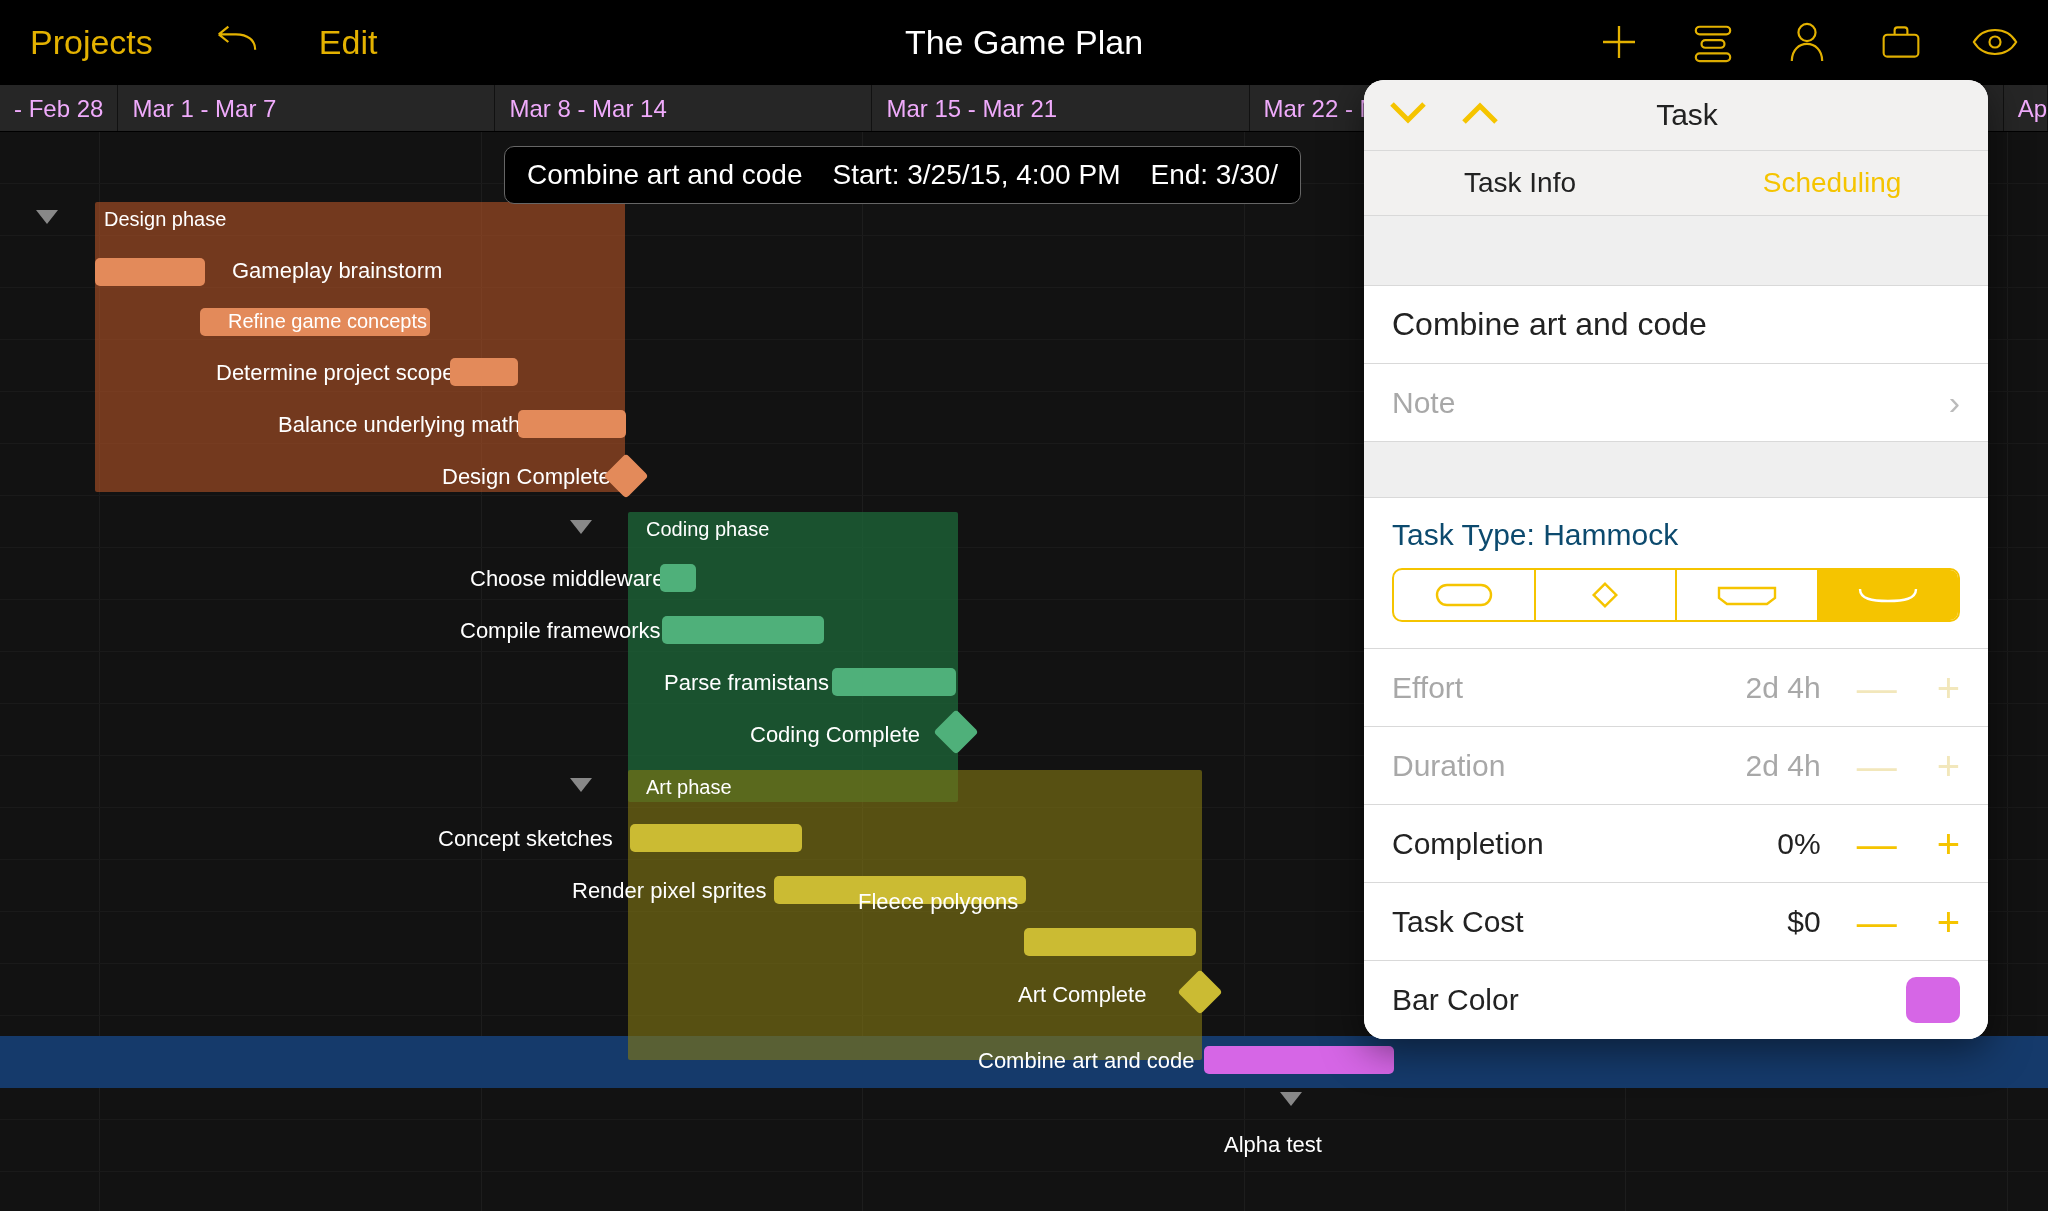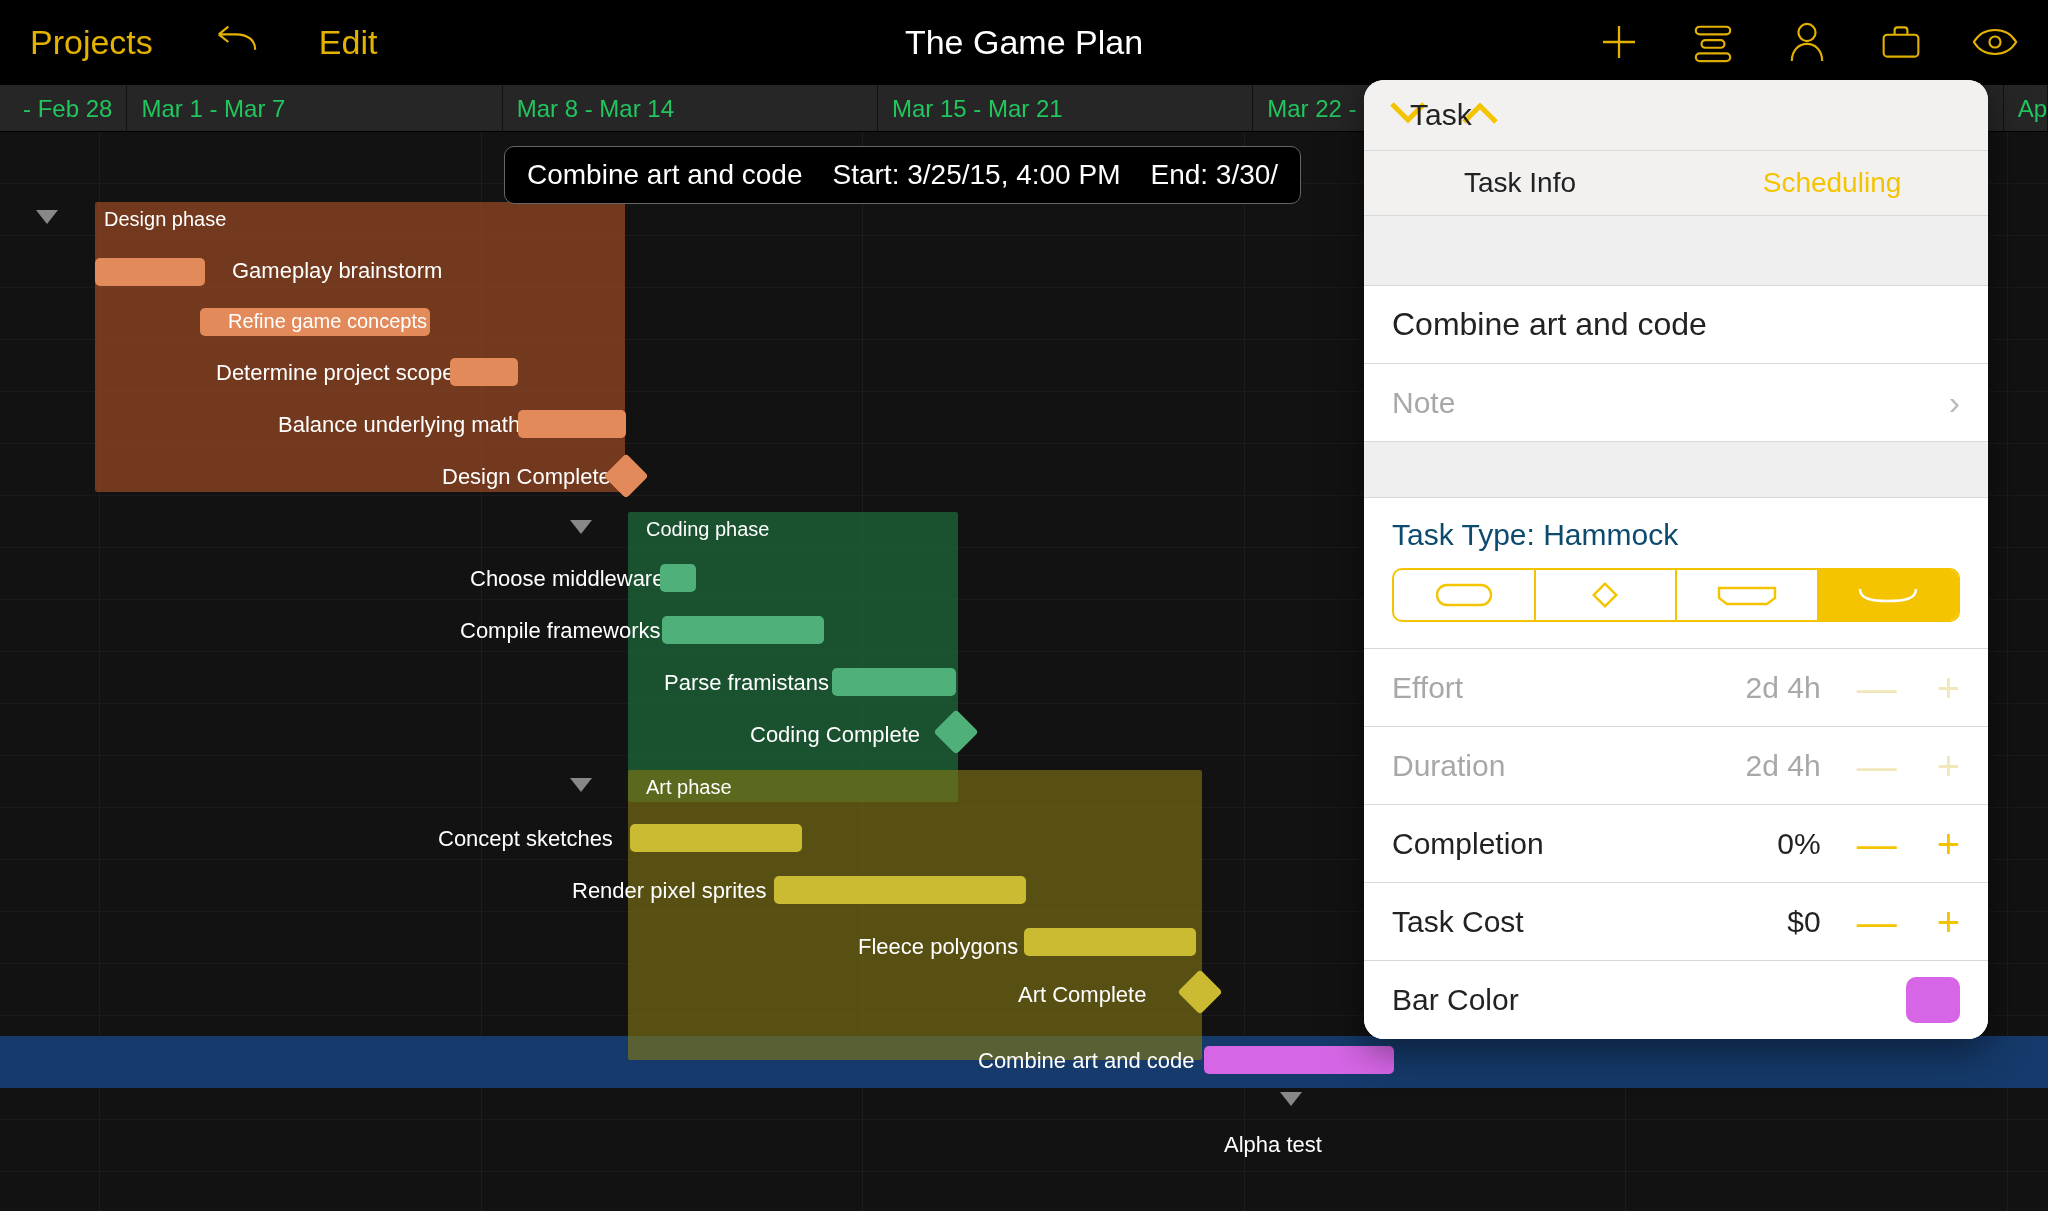--- a/index.html
+++ b/index.html
@@ -30,25 +30,24 @@
 .toolbar .right { flex: 0 0 500px; justify-content: flex-end; gap: 48px; }
 .toolbar a { color: var(--accent); font-size: 34px; font-weight: 400; }
 .tb-icon { width: 46px; height: 46px; display:flex; align-items:center; justify-content:center; }
 .tb-icon svg { stroke: var(--accent); fill: none; stroke-width: 2.3; }
 
 
 .ruler {
   height: 48px;
   background: #262626;
   display: flex;
-  color: #22c55e;
+  color: #f0abfc;
   font-size: 24px;
   border-top: 1px solid #000;
   border-bottom: 1px solid #000;
-  padding-left: 9px;
 }
 .ruler div { flex: 1; padding: 10px 0 0 14px; border-right: 1px solid #111; white-space: nowrap; }
 .ruler div:first-child { flex:0 0 100px; text-align:right; padding-right:14px; }
 .ruler div:last-child { flex:0 0 40px; }
 
 
 .gantt {
   position: relative;
   width: 2048px;
   height: 1079px;
@@ -92,21 +91,21 @@
   width:624px;
   background:var(--panel-bg);
   border-radius:20px;
   box-shadow:0 10px 40px rgba(0,0,0,0.5);
   overflow:hidden;
 }
 .panel-head { background:var(--panel-header); }
 .panel-title { display:flex; align-items:center; height:70px; padding:0 24px; }
 .panel-title .chevrons { display:flex; gap:32px; }
 .panel-title .chevrons svg { stroke:var(--accent-bright); fill:none; stroke-width:5; }
-.panel-title .t { flex:1; margin-left:-90px; font-size:30px; color:#222; font-weight:500;}
+.panel-title .t { flex:1; text-align:center; margin-left:-90px; font-size:30px; color:#222; font-weight:500;}
 .panel-tabs { display:flex; border-top:1px solid var(--row-border); border-bottom:1px solid var(--row-border); }
 .panel-tabs div { flex:1; text-align:center; padding:16px 0; font-size:28px; color:var(--accent-bright); }
 .panel-tabs div.active { color:#222; background:var(--panel-header); font-weight:500; }
 
 .panel-body { background:#fff; }
 .spacer { height:70px; background:#efefef; border-bottom:1px solid var(--row-border); }
 .prow {
   display:flex; align-items:center; padding:0 28px;
   height:78px; border-bottom:1px solid var(--row-border);
   font-size:30px; color:#222;
@@ -262,21 +261,21 @@
   <span class="caret" style="left:570px;top:646px;"></span>
   <div class="group-bg" style="left:628px;top:638px;width:574px;height:290px;background:rgba(130,120,20,0.62);"></div>
   <span class="bar-label" style="left:646px;top:644px;font-size:20px;">Art phase</span>
 
   <span class="bar-label" style="left:438px;top:694px;">Concept sketches</span>
   <div class="bar" style="left:630px;top:692px;width:172px;background:#cbbb33;"></div>
 
   <span class="bar-label" style="left:572px;top:746px;">Render pixel sprites</span>
   <div class="bar" style="left:774px;top:744px;width:252px;background:#cbbb33;"></div>
 
-  <span class="bar-label" style="left:858px;top:802px;">Fleece polygons</span>
+  <span class="bar-label" style="left:858px;top:757px;">Fleece polygons</span>
   <div class="bar" style="left:1024px;top:796px;width:172px;background:#cbbb33;"></div>
 
   <span class="bar-label" style="left:1018px;top:850px;">Art Complete</span>
   <div class="milestone" style="left:1184px;top:844px;background:#cbbb33;"></div>
 
   <span class="bar-label" style="left:978px;top:916px;">Combine art and code</span>
   <div class="bar" style="left:1204px;top:914px;width:190px;background:#d666e6;"></div>
 
   <span class="caret" style="left:1280px;top:960px;"></span>
   <span class="bar-label" style="left:1224px;top:1000px;">Alpha test</span>

